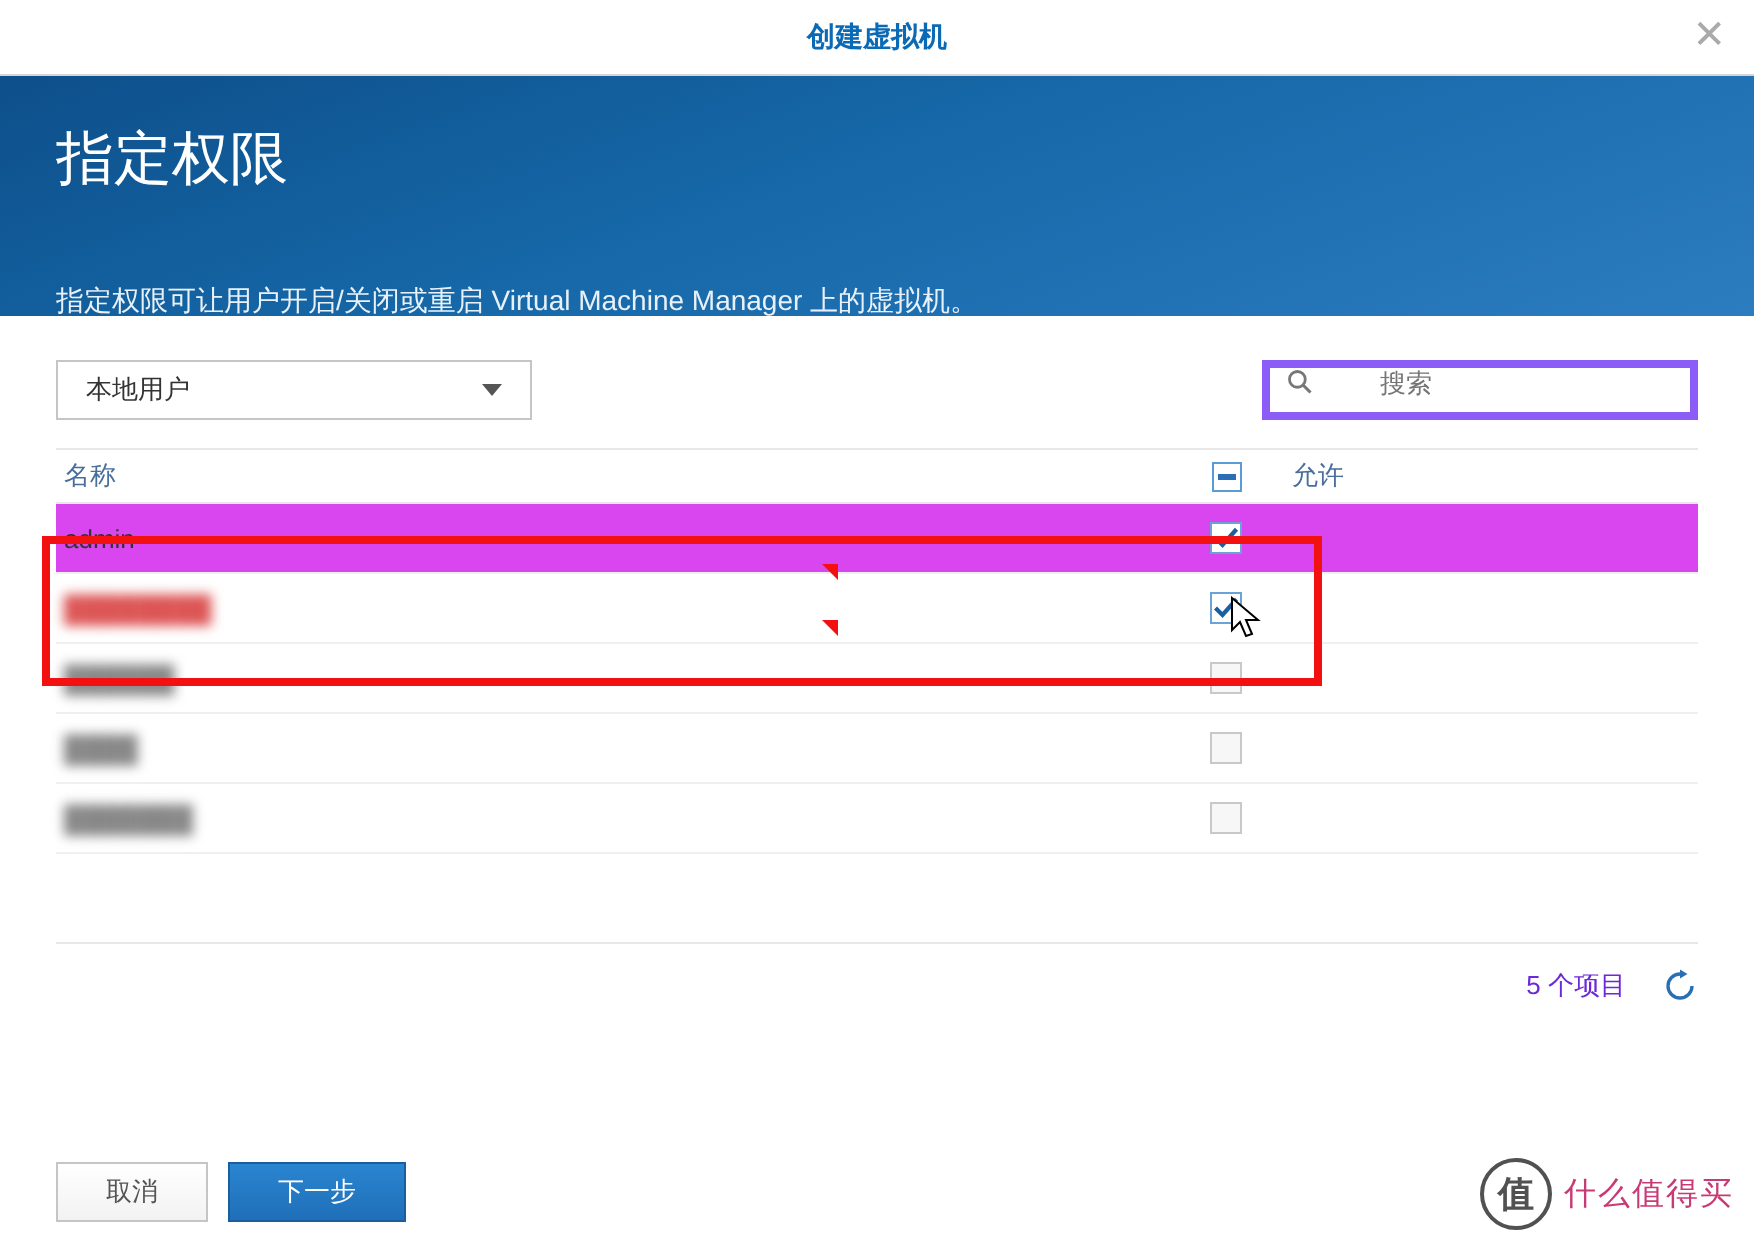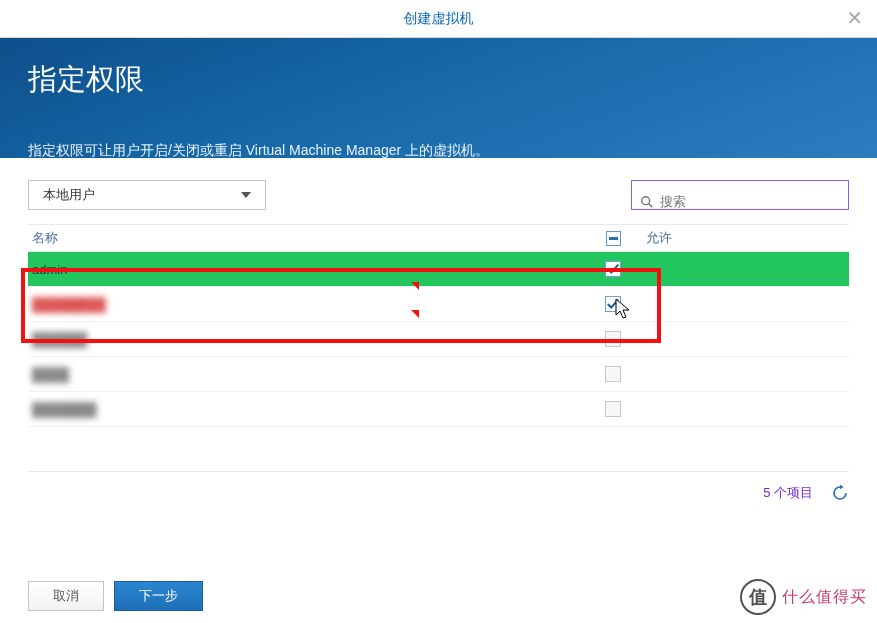--- a/index.html
+++ b/index.html
@@ -18,21 +18,21 @@
       background: #fff;
       border-bottom: 1px solid #d6d6d6;
       display: flex;
       align-items: center;
       justify-content: center;
       position: relative;
     }
     .titlebar-title {
       color: #0a6ab5;
       font-size: 14px;
-      font-weight: 400;
+      font-weight: 700;
     }
     .close-x {
       position: absolute;
       right: 14px;
       top: 8px;
       font-size: 20px;
       color: #aaa;
       cursor: pointer;
       line-height: 1;
     }
@@ -65,25 +65,26 @@
     }
     .dropdown .caret {
       width: 0; height: 0;
       border-left: 5px solid transparent;
       border-right: 5px solid transparent;
       border-top: 6px solid #555;
     }
     .search {
       width: 218px;
       height: 30px;
-      border: 1px solid #8b5cf6;
-      display: flex;
-      align-items: flex-end;
+      border: 4px solid #8b5cf6;
+      display: flex;
+      align-items: flex-start;
       padding: 0 8px;
       background: #fff;
+      gap: 27px;
     }
     .search svg { flex: 0 0 auto; margin-right: 6px; }
     .search input {
       border: none;
       outline: none;
       font-size: 13px;
       width: 100%;
       color: #555;
     }
     .table { width: 100%; }
@@ -109,21 +110,21 @@
       content: '';
       width: 9px; height: 3px; background: #2a6fb5;
     }
     .row {
       display: flex;
       height: 35px;
       align-items: center;
       border-bottom: 1px solid #f0f0f0;
       position: relative;
     }
-    .row.selected { background: #22c55e; }
+    .row.selected { background: #d946ef; }
     .blur-text {
       filter: blur(3px);
       color: #d55;
       background: rgba(255,200,200,0);
     }
     .blur-gray {
       filter: blur(3px);
       color: #888;
     }
     .chkbox {

